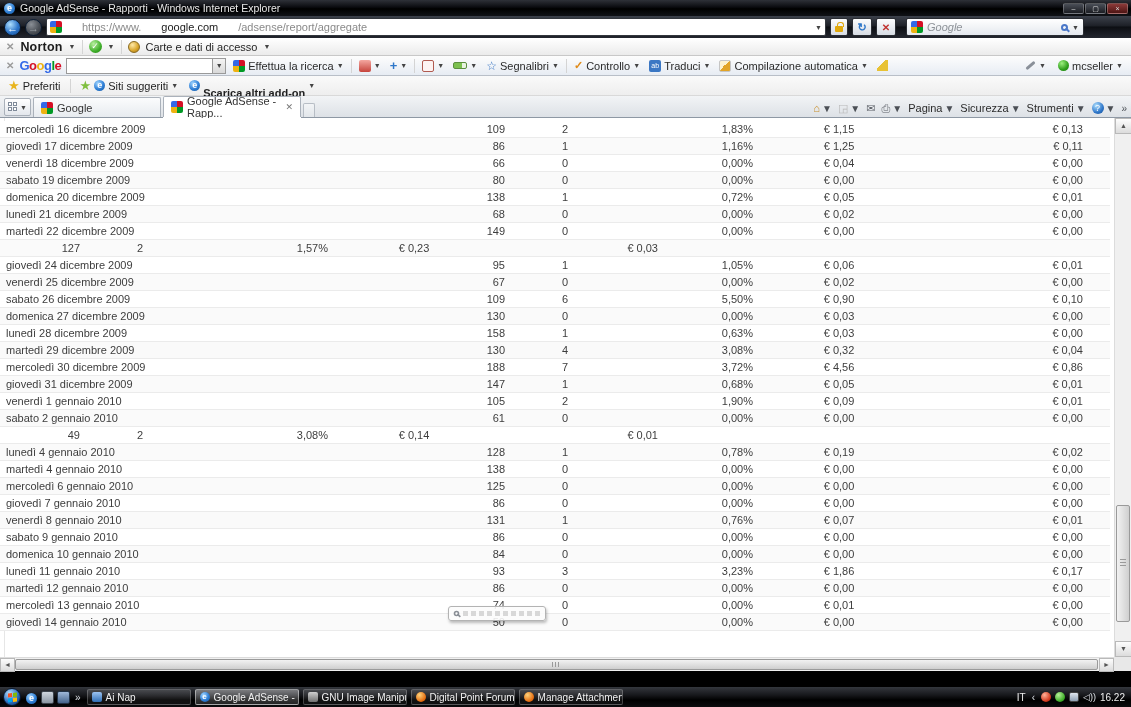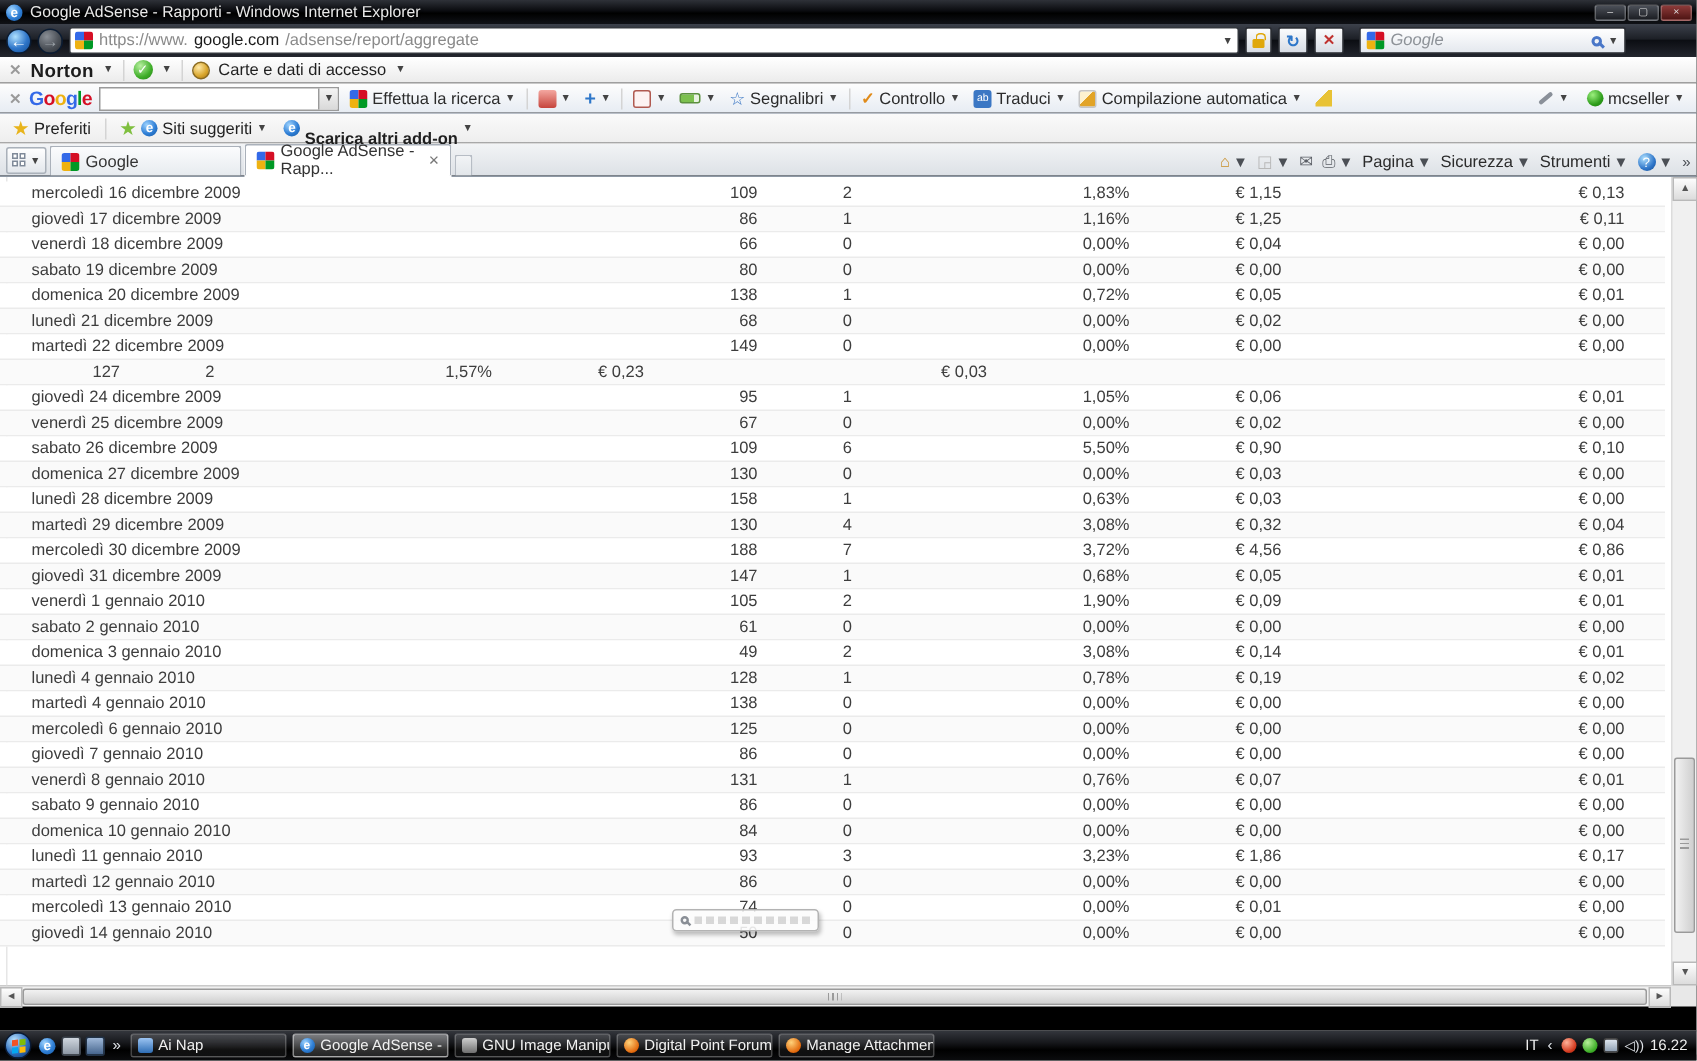--- a/index.html
+++ b/index.html
@@ -13,21 +13,21 @@
   #titlebar .title { font-size:10.5px; text-shadow:0 1px 2px #000; }
   .wincontrols { margin-left:auto; display:flex; gap:1px; padding-right:3px; }
   .winbtn { width:21px; height:11px; border:1px solid rgba(255,255,255,.25); border-radius:2px; background:linear-gradient(#4a4e57,#1b1d22); color:#ddd; font-size:7px; line-height:9px; text-align:center; }
   .winbtn.close { background:linear-gradient(#8c3a39,#4e1413); }
 
   
   #navbar { top:16px; height:22px; background:linear-gradient(180deg,#3c414b,#1d2027 45%,#0c0e13 50%,#23262e); gap:4px; padding:0 4px; }
   .navcircle { width:17px; height:17px; border-radius:50%; text-align:center; line-height:16px; color:#fff; font-size:11px; border:1px solid #0b1c33; }
   .navcircle.back { background:radial-gradient(circle at 35% 30%,#aee0ff,#2f76c9 55%,#124a8f); }
   .navcircle.fwd  { background:radial-gradient(circle at 35% 30%,#8a8f96,#4c5158 55%,#2b2e33); color:#9aa0a6; }
-  #address { height:18px; flex:0 0 780px; background:#fff; border:1px solid #33373d; border-radius:2px; display:flex; align-items:center; padding:0 3px; gap:4px; }
+  #address { height:18px; flex:0 0 780px; background:#fff; border:1px solid #33373d; border-radius:2px; display:flex; align-items:center; padding:0 3px; gap:20px; }
   .mini-g { width:12px; height:12px; display:grid; grid-template-columns:6px 6px; grid-template-rows:6px 6px; border-radius:2px; overflow:hidden; flex:0 0 12px; }
   .mini-g i { display:block; }
   .mini-g .q1{background:#3369e8}.mini-g .q2{background:#d50f25}.mini-g .q3{background:#eeb211}.mini-g .q4{background:#009925}
   #address .pre,#address .path { color:#8a8a8a; }
   #address .domain { color:#1a1a1a; }
   .chip { height:18px; border:1px solid #2a2d33; border-radius:2px; background:linear-gradient(#fbfcfd,#d7dce4); display:flex; align-items:center; justify-content:center; }
   .drop { width:7px; font-size:7px; color:#444; text-align:center; }
   .lockbody { width:8px; height:6px; background:#e0a80c; border-radius:1px; position:relative; margin-top:3px; }
   .lockbody::before { content:''; position:absolute; top:-4px; left:1.5px; width:5px; height:4px; border:1.5px solid #e0a80c; border-bottom:none; border-radius:3px 3px 0 0; }
   .refresh-glyph { color:#2e77c9; font-size:11px; font-weight:bold; }
@@ -90,21 +90,21 @@
   .icn.help { width:12px; height:12px; border-radius:50%; background:radial-gradient(circle at 35% 30%,#aee0ff,#2f76c9 60%,#124a8f); color:#fff; text-align:center; font-size:9px; line-height:12px; }
   .chev { color:#4b4f55; font-size:10px; }
 
   
   #content { position:absolute; top:118px; left:0; width:1131px; height:539px; background:#fff; overflow:hidden; }
   .page-edge { position:absolute; left:4px; top:0; bottom:0; width:1px; background:#e6e6e6; }
   #tbody { position:absolute; top:3px; left:0; }
   .trow { display:flex; height:17px; line-height:17px; border-bottom:1px solid #ebebeb; width:1110px; background:#fff; }
   .trow.alt { background:#fafafa; }
   .tc { white-space:nowrap; overflow:hidden; color:#3d3d3d; }
-  .c0{width:425px;padding-left:21px;} .c1{width:80px;text-align:right;} .c2{width:63px;text-align:right;}
+  .c0{width:425px;padding-left:6px;} .c1{width:80px;text-align:right;} .c2{width:63px;text-align:right;}
   .c3{width:185px;text-align:right;} .c4{width:172px;text-align:center;} .c5{width:158px;text-align:right;}
 
   
   .vscroll { position:absolute; top:118px; right:0; width:17px; height:539px; background:#f0f0f0; border-left:1px solid #dcdcdc; }
   .sbtn { position:absolute; left:0; width:17px; height:16px; background:linear-gradient(#fdfdfd,#dcdcdc); border:1px solid #b9b9b9; color:#555; font-size:7px; text-align:center; line-height:14px; }
   .sbtn.up{top:0;} .sbtn.down{bottom:0;}
   .vthumb { position:absolute; left:1px; width:14px; top:387px; height:117px; border:1px solid #9a9a9a; border-radius:2px; background:linear-gradient(90deg,#f2f2f2,#cfcfcf); }
   .vthumb .grip { position:absolute; left:3px; right:3px; top:53px; height:8px; background:repeating-linear-gradient(180deg,#9a9a9a 0 1px,transparent 1px 3px); }
   .hscroll { position:absolute; top:657px; left:0; width:1114px; height:14px; background:#f0f0f0; border-top:1px solid #dcdcdc; }
   .hbtn { position:absolute; top:0; width:15px; height:14px; background:linear-gradient(#fdfdfd,#dcdcdc); border:1px solid #b9b9b9; color:#555; font-size:7px; text-align:center; line-height:12px; }
@@ -512,21 +512,20 @@
       </div>
       <div class="trow alt">
         <div class="tc c0">sabato 2 gennaio 2010</div>
         <div class="tc c1">61</div>
         <div class="tc c2">0</div>
         <div class="tc c3">0,00%</div>
         <div class="tc c4">€ 0,00</div>
         <div class="tc c5">€ 0,00</div>
       </div>
       <div class="trow">
-        <div class="tc c0">domenica 3 gennaio 2010</div>
         <div class="tc c1">49</div>
         <div class="tc c2">2</div>
         <div class="tc c3">3,08%</div>
         <div class="tc c4">€ 0,14</div>
         <div class="tc c5">€ 0,01</div>
       </div>
       <div class="trow alt">
         <div class="tc c0">lunedì 4 gennaio 2010</div>
         <div class="tc c1">128</div>
         <div class="tc c2">1</div>

